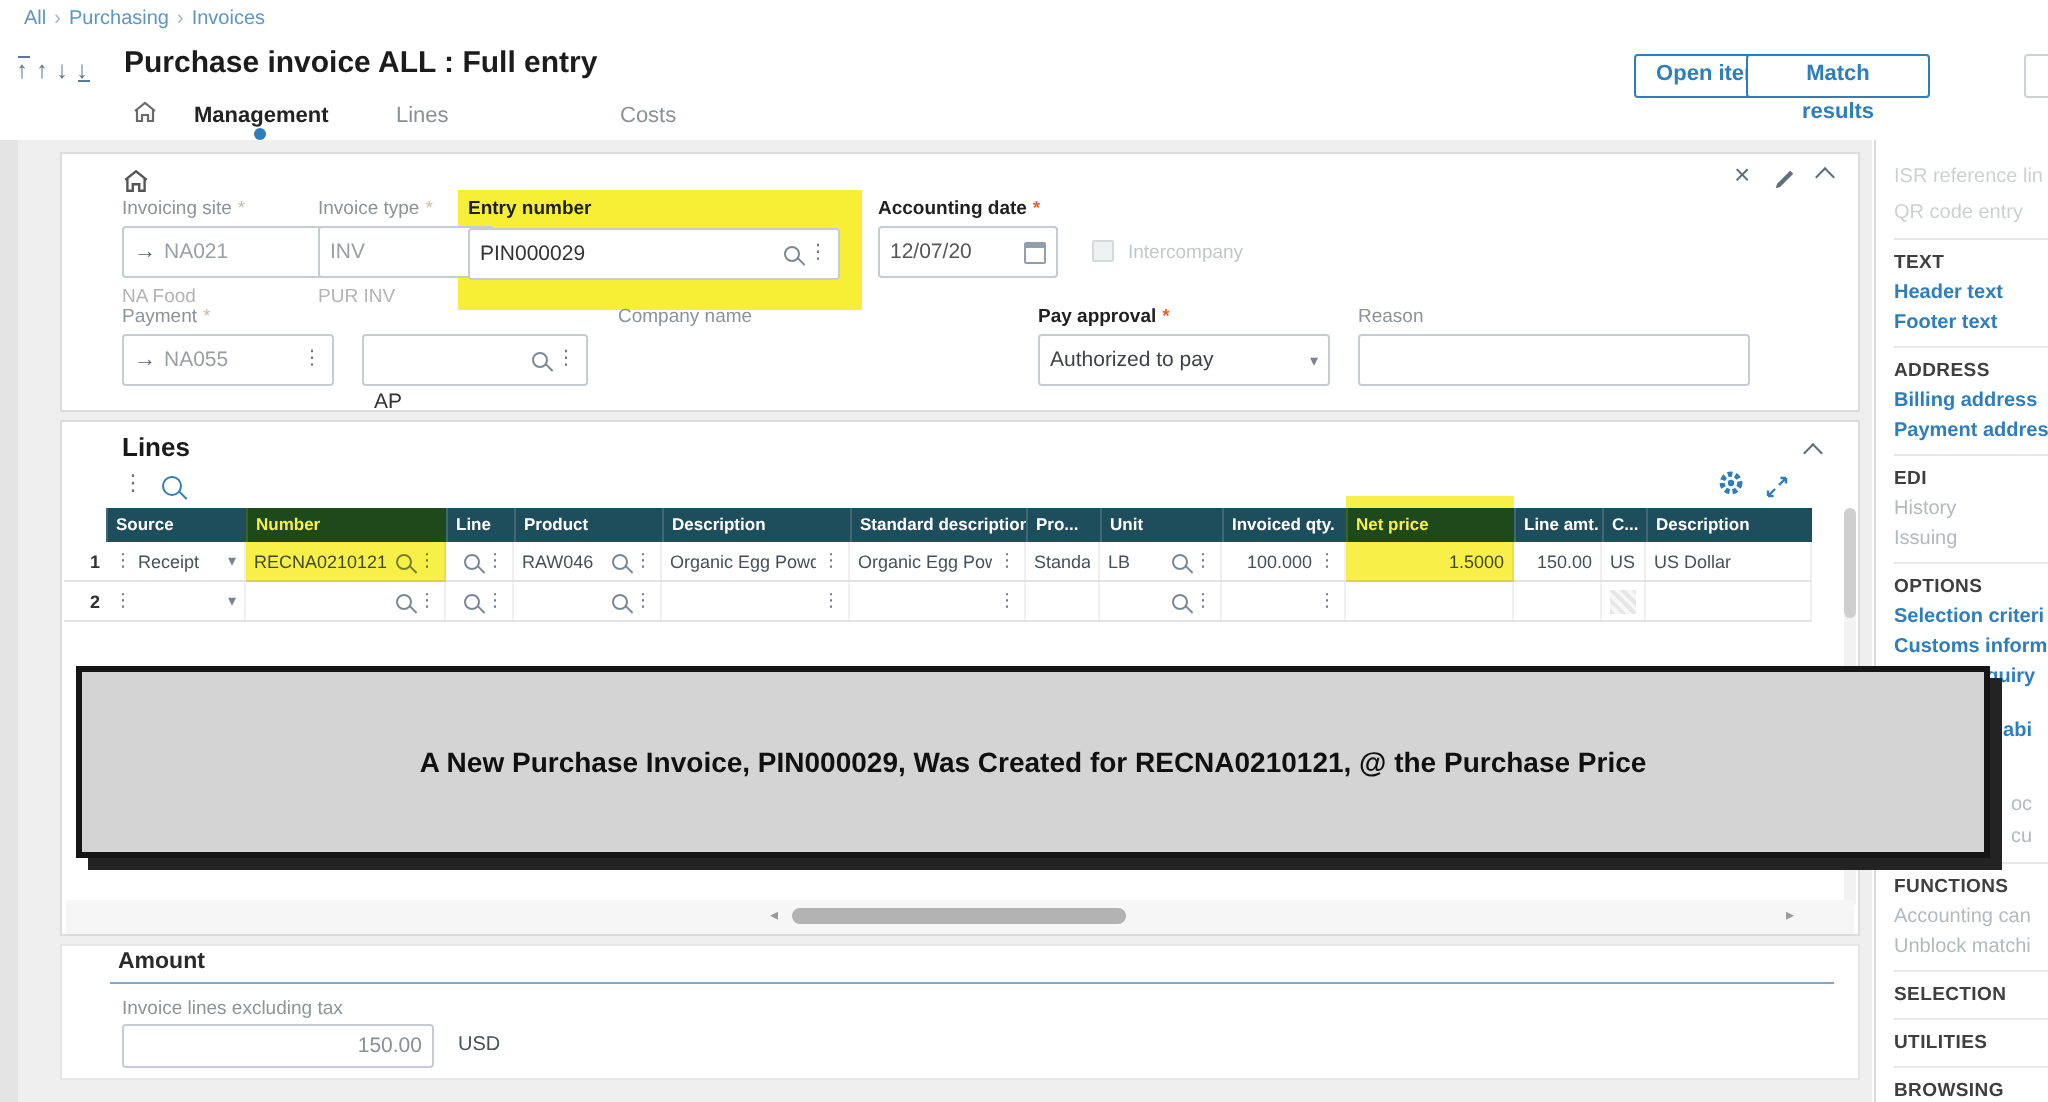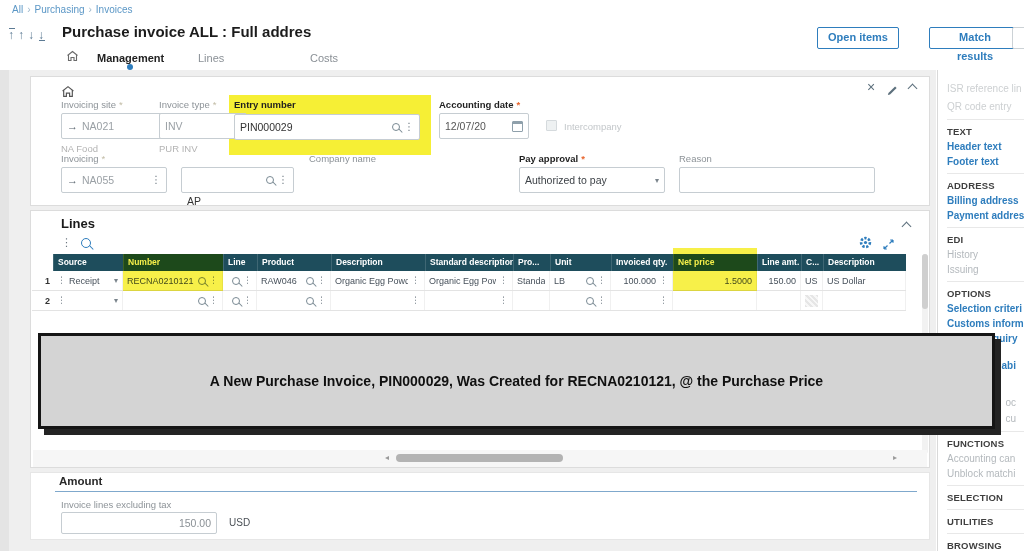--- a/index.html
+++ b/index.html
@@ -13,21 +13,21 @@
   .titlebar-arrows { position:absolute; left:8px; top:28px; font-size:12px; color:#5c7a94; letter-spacing:4px; }
   .titlebar-arrows .nav { display:inline-block; position:relative; cursor:pointer; }
   .nav.first::before { content:""; position:absolute; left:1px; right:3px; top:0; height:1.3px; background:#5c7a94; }
   .nav.last::after  { content:""; position:absolute; left:1px; right:3px; bottom:1px; height:1.3px; background:#5c7a94; }
   .page-title { position:absolute; left:62px; top:23px; font-size:15px; font-weight:bold; color:#1c1c1c; }
   .hdr-btn { position:absolute; top:27px; height:22px; background:#fff; border:1.4px solid var(--accent);
              color:var(--accent); font-weight:bold; font-size:11px; line-height:19px; text-align:center;
              border-radius:2px; padding:0 10px; cursor:pointer;margin-left:17px; }
   .hdr-btn.disabled { border-color:#ccd2d6; color:#b9bfc4; }
   #btn-open  { left:800px; width:82px; }
-  #btn-match { left:912px; width:92px; }
+  #btn-match { left:856px; width:92px; }
   #btn-post  { left:995px; width:62px; }
 
   .tabbar { position:absolute; left:0; top:50px; width:935px; height:21px; }
   .tab { position:absolute; top:2px; font-size:11px; color:#8a9096; cursor:pointer; }
   .tab.active { color:#222; font-weight:bold; }
   .tab.active::after { content:""; position:absolute; left:45%; bottom:-6px; width:6px; height:6px;
                        border-radius:50%; background:var(--accent); }
   #tab-home { left:66px; top:0; }
   #tab-0 { left:97px; } #tab-1 { left:198px; } #tab-2 { left:256px;margin-top:43px; } #tab-3 { left:310px; }
 
@@ -137,21 +137,21 @@
 
 <div id="root">
 
   <div class="breadcrumb">
     <span>All</span><span class="sep">›</span><span>Purchasing</span><span class="sep">›</span><span>Invoices</span>
   </div>
 
   <div class="titlebar-arrows">
     <span class="nav first">↑</span><span class="nav">↑</span><span class="nav">↓</span><span class="nav last">↓</span>
   </div>
-  <div class="page-title">Purchase invoice ALL : Full addres</div>
+  <div class="page-title">Purchase invoice ALL : Full entry</div>
   <div class="hdr-btn" id="btn-open">Open items</div>
   <div class="hdr-btn" id="btn-match">Match results</div>
   <div class="hdr-btn disabled" id="btn-post">Post</div>
 
   <div class="tabbar">
     <span class="tab" id="tab-home">
       <svg width="13" height="12" viewBox="0 0 13 12" fill="none" stroke="#6a6a6a" stroke-width="1.1">
           <path d="M1.5 5.5 L6.5 1.5 L11.5 5.5 M2.5 4.8 V10.5 H5 V7.5 H8 V10.5 H10.5 V4.8"></path>
         </svg>
     </span>
@@ -204,21 +204,21 @@
 
     <div class="fld-label strong" style="left:408px;top:22px;"><span>Accounting date</span><span class="star red">*</span></div>
     <div class="inp" style="left:408px;top:36px;width:90px;">
       <span class="val" style="color:#555;">12/07/20</span>
       <span class="cal"></span>
     </div>
 
     <span class="chk" style="position:absolute;left:515px;top:43px;"></span>
     <div class="fld-label" style="left:533px;top:44px;color:#c3c7ca;">Intercompany</div>
 
-    <div class="fld-label" style="left:30px;top:76px;"><span>Invoicing</span><span class="star dim">*</span></div>
+    <div class="fld-label" style="left:30px;top:76px;"><span>Payment</span><span class="star dim">*</span></div>
     <div class="inp" style="left:30px;top:90px;width:106px;">
       <span class="goto">→</span>
       <span class="val muted">NA055</span>
       <span class="menu-dots">⋮</span>
     </div>
     <div class="inp" style="left:150px;top:90px;width:113px;">
       <span class="val" style="color:#333;margin-top:42px;">AP</span>
       <span class="mag"></span>
       <span class="menu-dots">⋮</span>
     </div>

